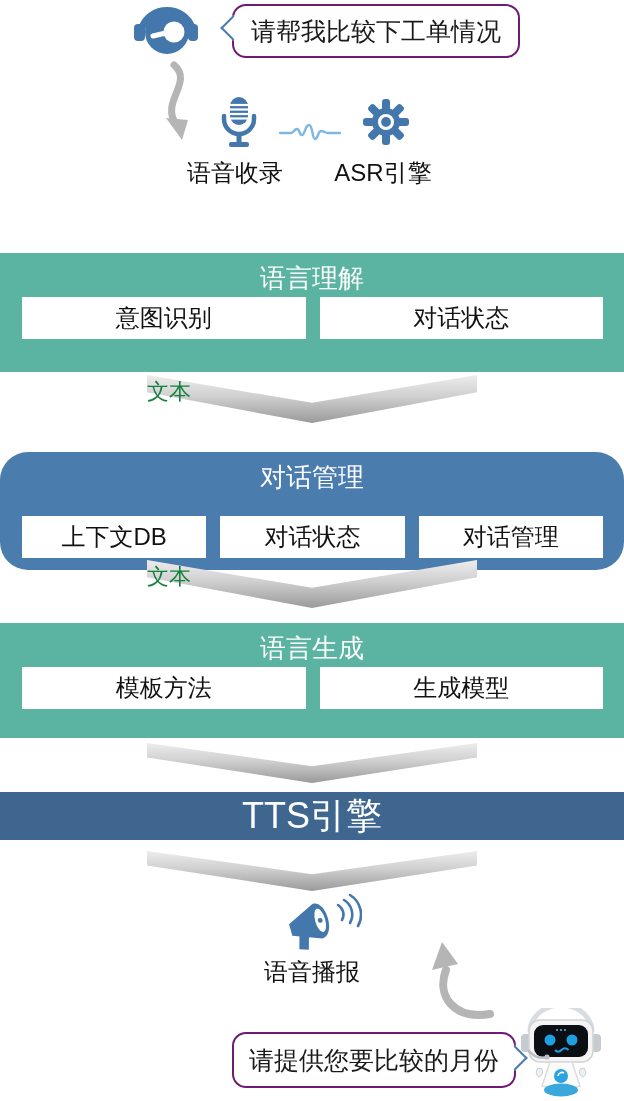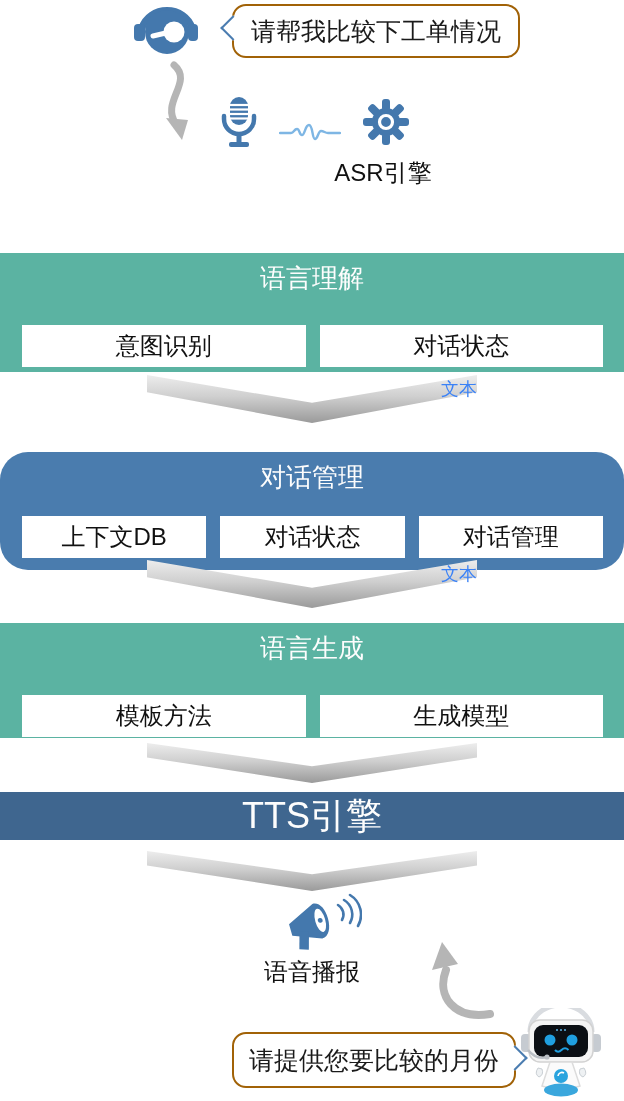--- a/index.html
+++ b/index.html
@@ -4,61 +4,61 @@
 <style>
   html,body{margin:0;padding:0;background:#ffffff;}
   .canvas{
     position:relative;width:624px;height:1101px;margin:0 auto;background:#ffffff;
     font-family:"Liberation Sans","DejaVu Sans",sans-serif;color:#1a1a1a;overflow:hidden;
   }
   .abs{position:absolute;}
 
   
   .bubble{
-    position:absolute;background:#fff;border:2px solid #a16207;border-radius:14px;
+    position:absolute;background:#fff;border:2px solid #701a75;border-radius:14px;
     display:flex;align-items:center;justify-content:center;
     font-size:25px;white-space:nowrap;z-index:2;
   }
   .tail{position:absolute;width:16px;height:16px;background:#fff;transform:rotate(45deg);}
   .tail-left{left:-10px;top:13px;border-left:2px solid #4a7cb0;border-bottom:2px solid #4a7cb0;}
   .tail-right{right:-10px;top:15px;border-right:2px solid #4a7cb0;border-top:2px solid #4a7cb0;}
 
   
   .banner{position:absolute;left:0;width:624px;}
   .banner-teal{background:#5bb3a2;}
   .banner-blue{background:#4a7cae;}
   .banner-navy{background:#3f668f;}
   #banner1{top:253px;height:119px;}
   #banner2{top:452px;height:118px;border-radius:28px;}
   #banner3{top:623px;height:115px;}
   #banner4{top:792px;height:48px;}
   .banner-title{
     text-align:center;color:#fdfdfd;font-size:26px;font-weight:400;margin-top:8px;
   }
   #banner4 .banner-title{font-weight:400;font-size:36px;margin-top:0;line-height:48px;}
-  .boxes{position:absolute;left:22px;right:21px;top:72px;display:flex;gap:14px;}
+  .boxes{position:absolute;left:22px;right:21px;top:44px;display:flex;gap:14px;}
   #banner2 .boxes{top:64px;gap:14px;}
   .wbox{
     background:#ffffff;height:42px;flex:1;display:flex;align-items:center;justify-content:center;
     font-size:24px;color:#111;
   }
 
   
   .chev{position:absolute;left:147px;width:330px;}
   #chev1{top:375px;height:48px;}
   #chev2{top:560px;height:48px;}
   #chev3{top:743px;height:40px;}
   #chev4{top:851px;height:40px;}
   .chev-shape{
     position:absolute;left:0;top:0;right:0;bottom:0;
     background:linear-gradient(180deg,#ededed 0%,#cfcfcf 45%,#9a9a9a 100%);
     clip-path:polygon(0 0,50% 58%,100% 0,100% 36%,50% 100%,0 36%);
   }
   .chev-label{
-    position:absolute;top:2px;left:0;right:0;text-align:right;font-size:18px;color:#3b82f6;z-index:2;
+    position:absolute;top:2px;left:0;right:0;text-align:left;font-size:22px;color:#15803d;z-index:2;
   }
 
   
   .icon-label{position:absolute;font-size:24px;text-align:center;color:#111;}
   #label-capture{left:175px;top:157px;width:120px;}
   #label-asr{left:323px;top:157px;width:120px;}
   #label-broadcast{left:250px;top:956px;width:124px;}
 </style>
 </head>
 <body>
@@ -111,20 +111,21 @@
         <rect x="34" y="20" width="12" height="8" rx="3"></rect>
         <rect x="19" y="1" width="8" height="12" rx="3" transform="rotate(45 23 24)"></rect>
         <rect x="19" y="35" width="8" height="12" rx="3" transform="rotate(45 23 24)"></rect>
         <rect x="0" y="20" width="12" height="8" rx="3" transform="rotate(45 23 24)"></rect>
         <rect x="34" y="20" width="12" height="8" rx="3" transform="rotate(45 23 24)"></rect>
       </g>
     </g>
     <circle cx="23" cy="24" r="6.5" fill="none" stroke="#ffffff" stroke-width="3.2"></circle>
   </svg>
 
+  <div class="icon-label" id="label-capture">语音收录</div>
   <div class="icon-label" id="label-asr">ASR引擎</div>
 
   <div class="banner banner-teal" id="banner1">
     <div class="banner-title">语言理解</div>
     <div class="boxes">
       <div class="wbox">意图识别</div>
       <div class="wbox">对话状态</div>
     </div>
   </div>
 

